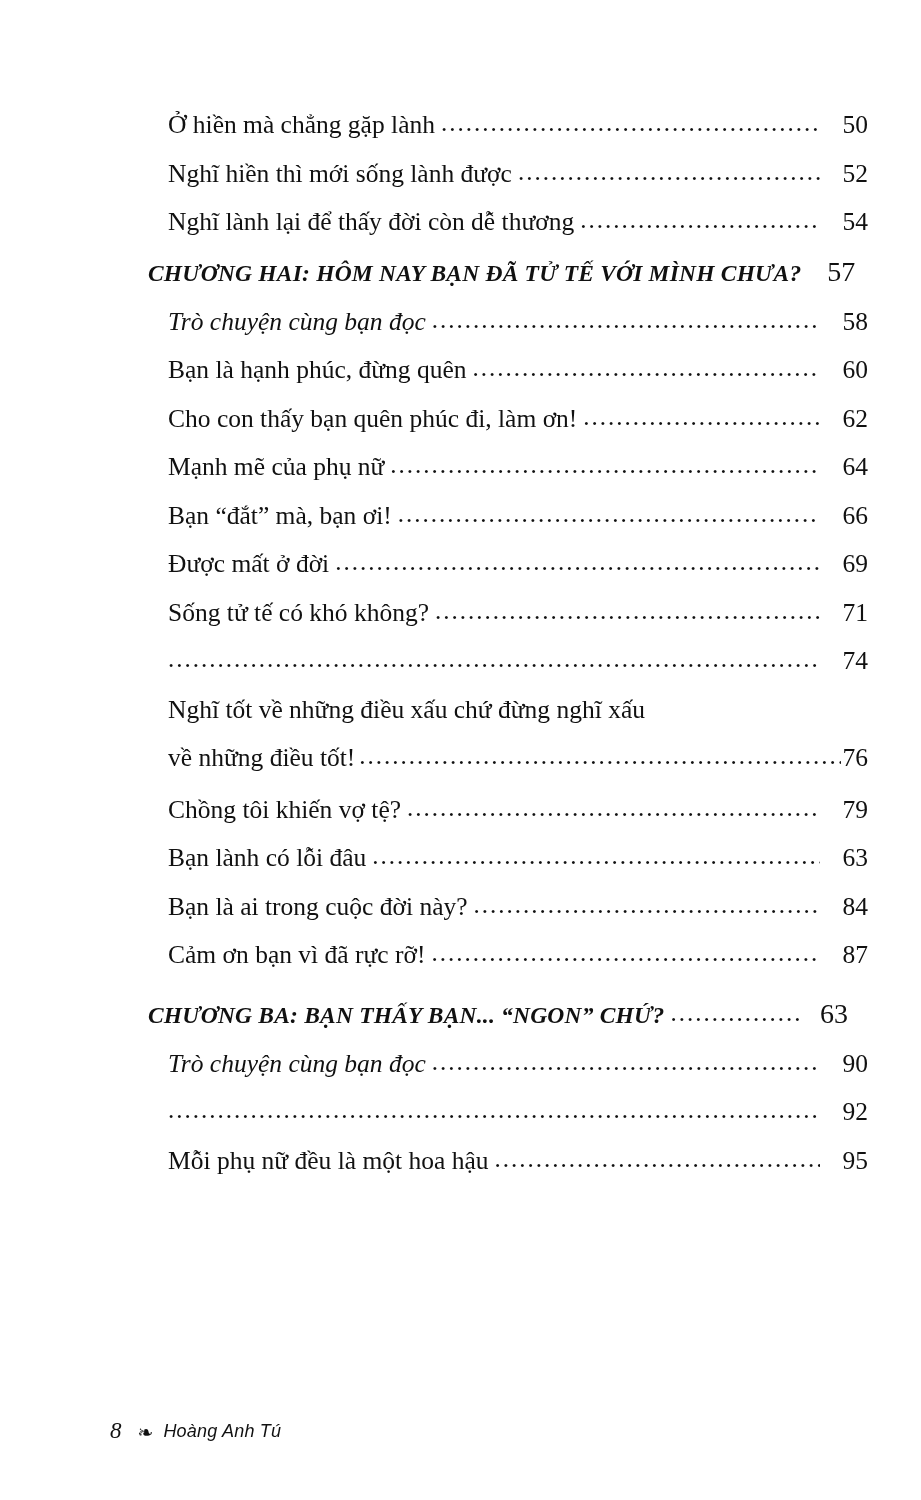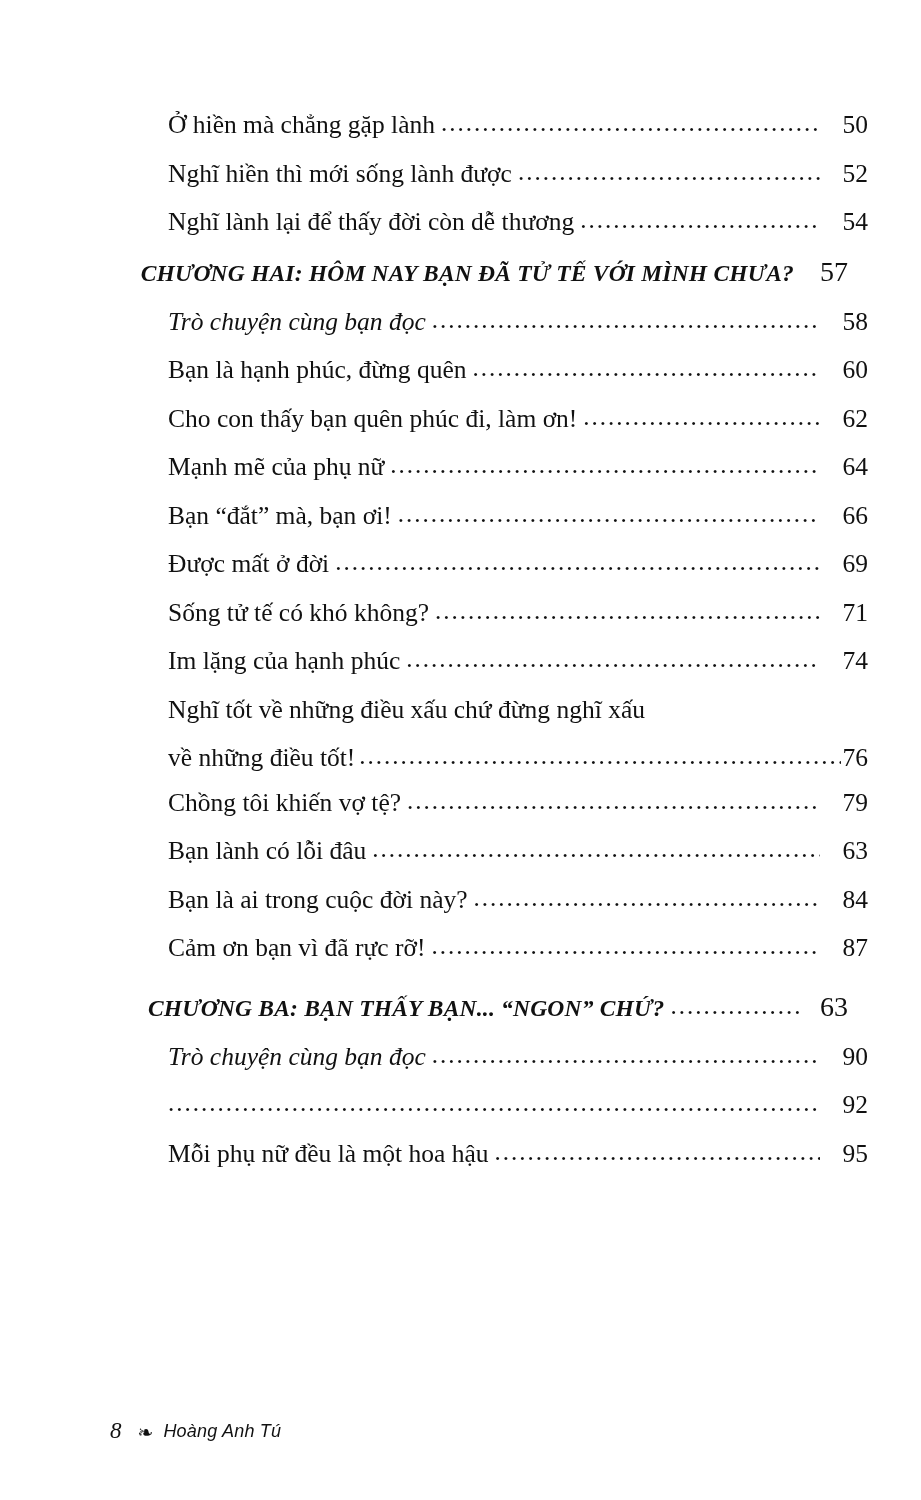--- a/index.html
+++ b/index.html
@@ -29,21 +29,20 @@
     width: 700px;
   }
   .toc-entry {
     display: flex;
     align-items: baseline;
     width: 100%;
     font-size: 25.5px;
     line-height: 1.0;
     margin-bottom: 23px;
     white-space: nowrap;
-    justify-content: flex-end;
   }
   .toc-entry .label {
     flex: 0 0 auto;
     padding-right: 6px;
   }
   .toc-entry .leader {
     flex: 1 1 auto;
     overflow: hidden;
     white-space: nowrap;
     font-size: 25px;
@@ -89,21 +88,21 @@
     font-size: 28px;
   }
   .chapter .leader {
     font-weight: normal;
     font-style: normal;
   }
 
   
   .entry-wrap {
     width: 100%;
-    margin-bottom: 19px;
+    margin-bottom: 26px;
     padding-left: 20px;
   }
   .entry-wrap .line1 {
     font-size: 25.5px;
     line-height: 1.0;
     margin-bottom: 23px;
     white-space: nowrap;
   }
   .entry-wrap .line2row {
     display: flex;
@@ -230,21 +229,20 @@
       <span class="page-num">69</span>
     </div>
 
     <div class="toc-entry item">
       <span class="label">Sống tử tế có khó không?</span>
       <span class="leader">........................................................................................................................</span>
       <span class="page-num">71</span>
     </div>
 
     <div class="toc-entry item">
-      <span class="label">Im lặng của hạnh phúc</span>
       <span class="leader">........................................................................................................................</span>
       <span class="page-num">74</span>
     </div>
 
     <div class="entry-wrap">
       <div class="line1">Nghĩ tốt về những điều xấu chứ đừng nghĩ xấu</div>
       <div class="line2row">
         <span class="label">về những điều tốt!</span>
         <span class="leader">........................................................................................................................</span>
         <span class="page-num">76</span>

